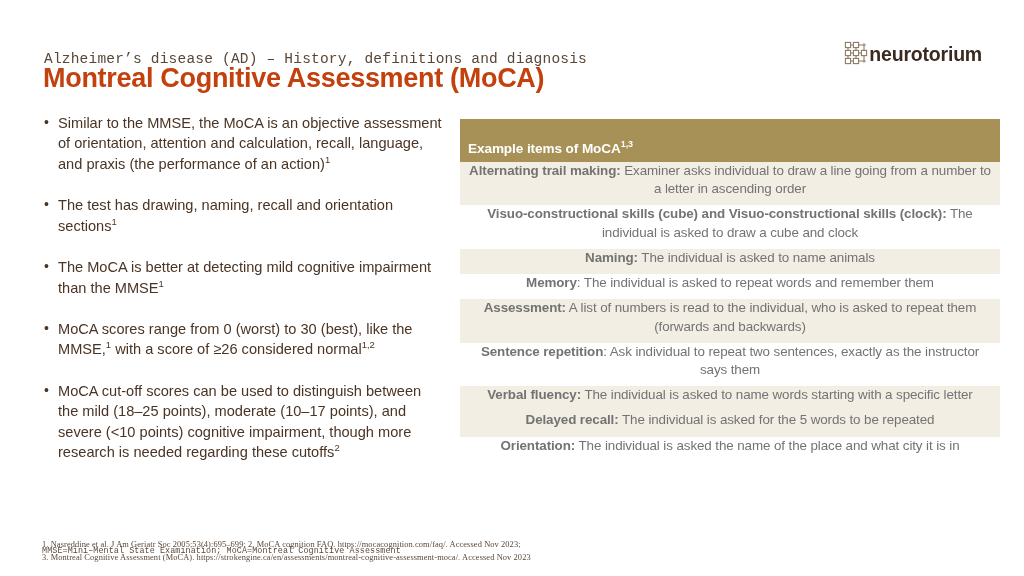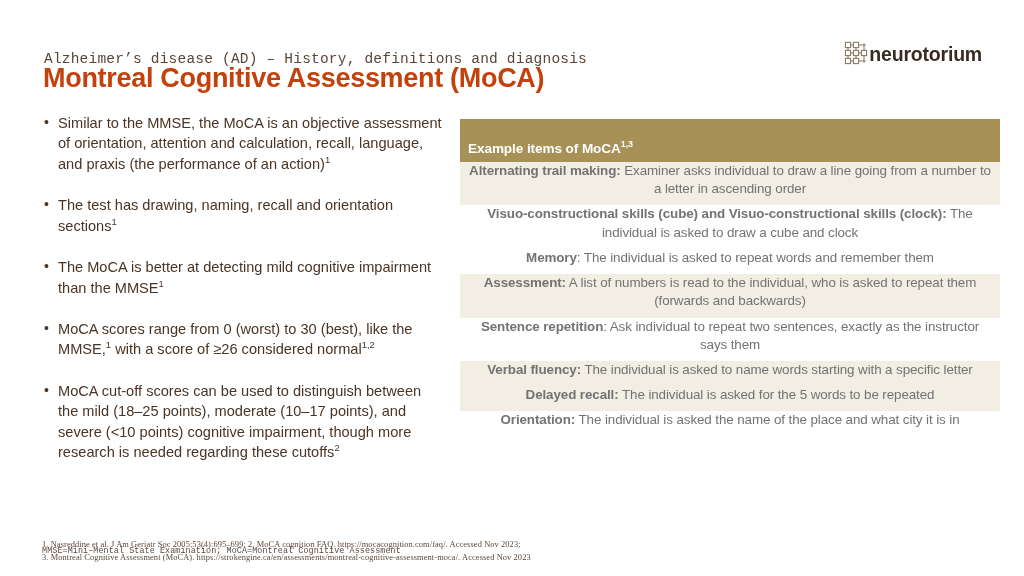--- a/index.html
+++ b/index.html
@@ -201,20 +201,23 @@
 
   <div class="table">
     <div class="table-header">Example items of MoCA<sup>1,3</sup></div>
 
     <div class="row shade">
       <span><b>Alternating trail making:</b> Examiner asks individual to draw a line going from a number to a letter in ascending order</span>
     </div>
     <div class="row plain">
       <span><b>Visuo-constructional skills (cube) and Visuo-constructional skills (clock):</b> The individual is asked to draw a cube and clock</span>
     </div>
+    <div class="row shade">
+      <span><b>Naming:</b> The individual is asked to name animals</span>
+    </div>
     <div class="row plain">
       <span><b>Memory</b>: The individual is asked to repeat words and remember them</span>
     </div>
     <div class="row shade">
       <span><b>Assessment:</b> A list of numbers is read to the individual, who is asked to repeat them (forwards and backwards)</span>
     </div>
     <div class="row plain">
       <span><b>Sentence repetition</b>: Ask individual to repeat two sentences, exactly as the instructor says them</span>
     </div>
     <div class="row shade">

